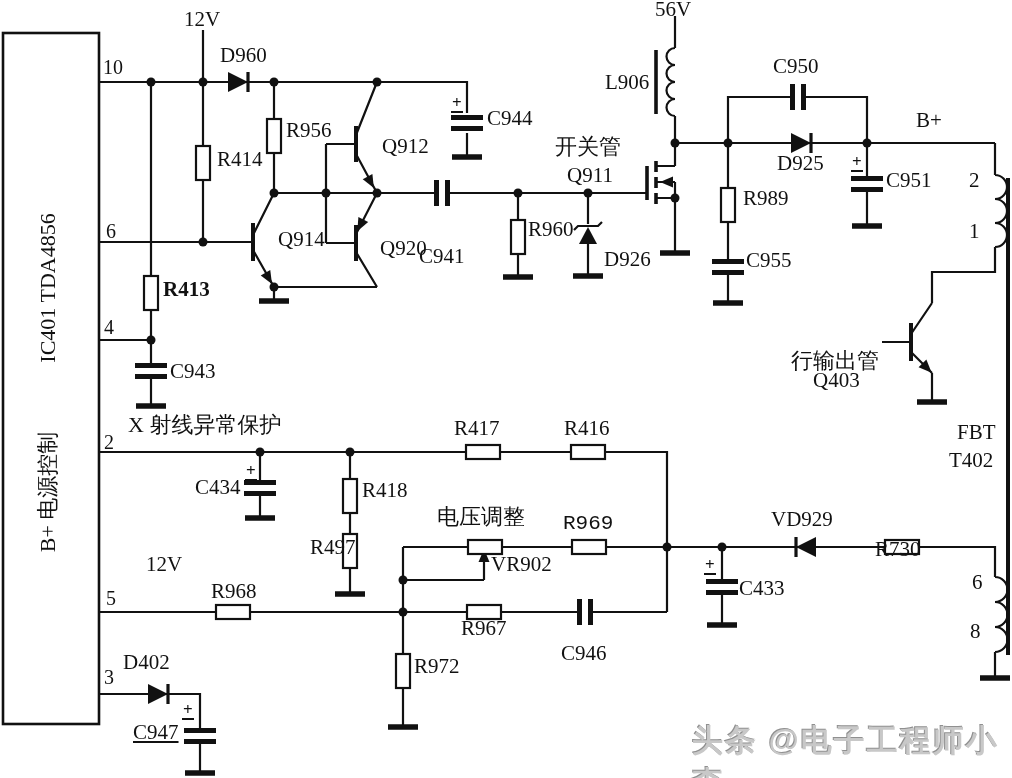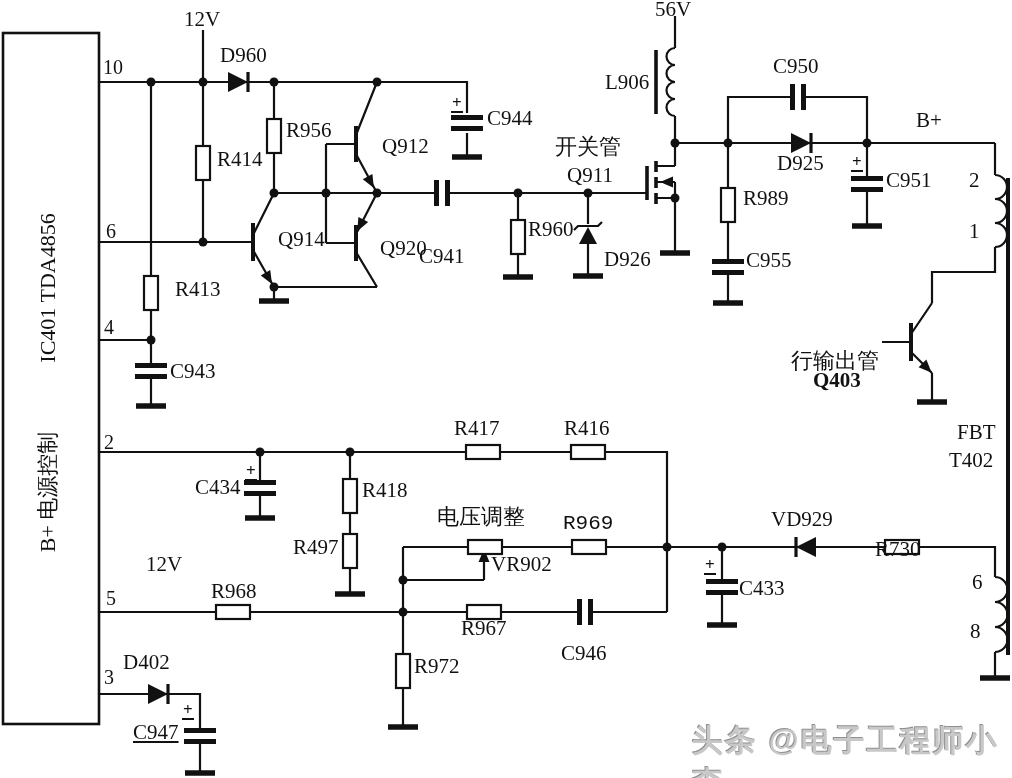--- a/index.html
+++ b/index.html
@@ -233,57 +233,58 @@
   <span class="lbl pin" style="left:104px;top:667px;">3</span>
 
   <span class="lbl" style="left:184px;top:8px;">12V</span>
   <span class="lbl" style="left:655px;top:-2px;">56V</span>
   <span class="lbl" style="left:146px;top:553px;">12V</span>
   <span class="lbl" style="left:916px;top:109px;">B+</span>
 
   <span class="lbl" style="left:220px;top:44px;">D960</span>
   <span class="lbl" style="left:217px;top:148px;">R414</span>
   <span class="lbl" style="left:286px;top:119px;">R956</span>
-  <span class="lbl" style="left:175px;top:278px;">R413</span>
+  <span class="lbl" style="left:163px;top:278px;font-weight:bold;">R413</span>
   <span class="lbl" style="left:170px;top:360px;">C943</span>
   <span class="lbl" style="left:278px;top:228px;">Q914</span>
   <span class="lbl" style="left:382px;top:135px;">Q912</span>
   <span class="lbl" style="left:380px;top:237px;">Q920</span>
   <span class="lbl" style="left:487px;top:107px;">C944</span>
   <span class="lbl" style="left:419px;top:211px;margin-top:34px;">C941</span>
   <span class="lbl" style="left:528px;top:218px;">R960</span>
   <span class="lbl" style="left:604px;top:217px;margin-top:31px;">D926</span>
   <span class="lbl" style="left:605px;top:71px;">L906</span>
   <span class="lbl" style="left:773px;top:55px;">C950</span>
   <span class="lbl" style="left:777px;top:152px;">D925</span>
   <span class="lbl" style="left:886px;top:169px;">C951</span>
   <span class="lbl" style="left:743px;top:187px;">R989</span>
   <span class="lbl" style="left:746px;top:249px;">C955</span>
   <span class="lbl" style="left:454px;top:417px;">R417</span>
   <span class="lbl" style="left:564px;top:417px;">R416</span>
   <span class="lbl" style="left:195px;top:476px;">C434</span>
   <span class="lbl" style="left:362px;top:479px;">R418</span>
-  <span class="lbl" style="left:293px;top:536px;font-family:Liberation Serif, serif;">R497</span>
+  <span class="lbl" style="left:310px;top:536px;font-family:Liberation Serif, serif;">R497</span>
   <span class="lbl" style="left:491px;top:553px;">VR902</span>
   <span class="lbl" style="left:563px;top:513px;font-family:Liberation Mono, monospace;">R969</span>
   <span class="lbl" style="left:211px;top:580px;">R968</span>
   <span class="lbl" style="left:461px;top:617px;">R967</span>
   <span class="lbl" style="left:561px;top:627px;margin-top:15px;">C946</span>
   <span class="lbl" style="left:414px;top:655px;">R972</span>
   <span class="lbl" style="left:771px;top:508px;">VD929</span>
   <span class="lbl" style="left:739px;top:577px;">C433</span>
   <span class="lbl" style="left:875px;top:538px;">R730</span>
   <span class="lbl" style="left:123px;top:651px;">D402</span>
   <span class="lbl" style="left:133px;top:721px;text-decoration:underline;">C947</span>
 
+  <span class="lbl cn" style="left:128px;top:413px;">X 射线异常保护</span>
   <span class="lbl cn" style="left:555px;top:135px;">开关管</span>
   <span class="lbl" style="left:567px;top:164px;">Q911</span>
   <span class="lbl cn" style="left:437px;top:505px;">电压调整</span>
   <span class="lbl cn" style="left:791px;top:349px;">行输出管</span>
-  <span class="lbl" style="left:813px;top:369px;font-weight:bold;">Q403</span>
+  <span class="lbl" style="left:813px;top:369px;">Q403</span>
   <span class="lbl" style="left:957px;top:421px;">FBT</span>
   <span class="lbl" style="left:949px;top:449px;">T402</span>
 
   <span class="lbl" style="left:969px;top:169px;">2</span>
   <span class="lbl" style="left:969px;top:220px;">1</span>
   <span class="lbl" style="left:972px;top:571px;">6</span>
   <span class="lbl" style="left:970px;top:620px;">8</span>
 
   <span class="plus" style="left:451px;top:94px;">+</span>
   <span class="plus" style="left:851px;top:153px;">+</span>

